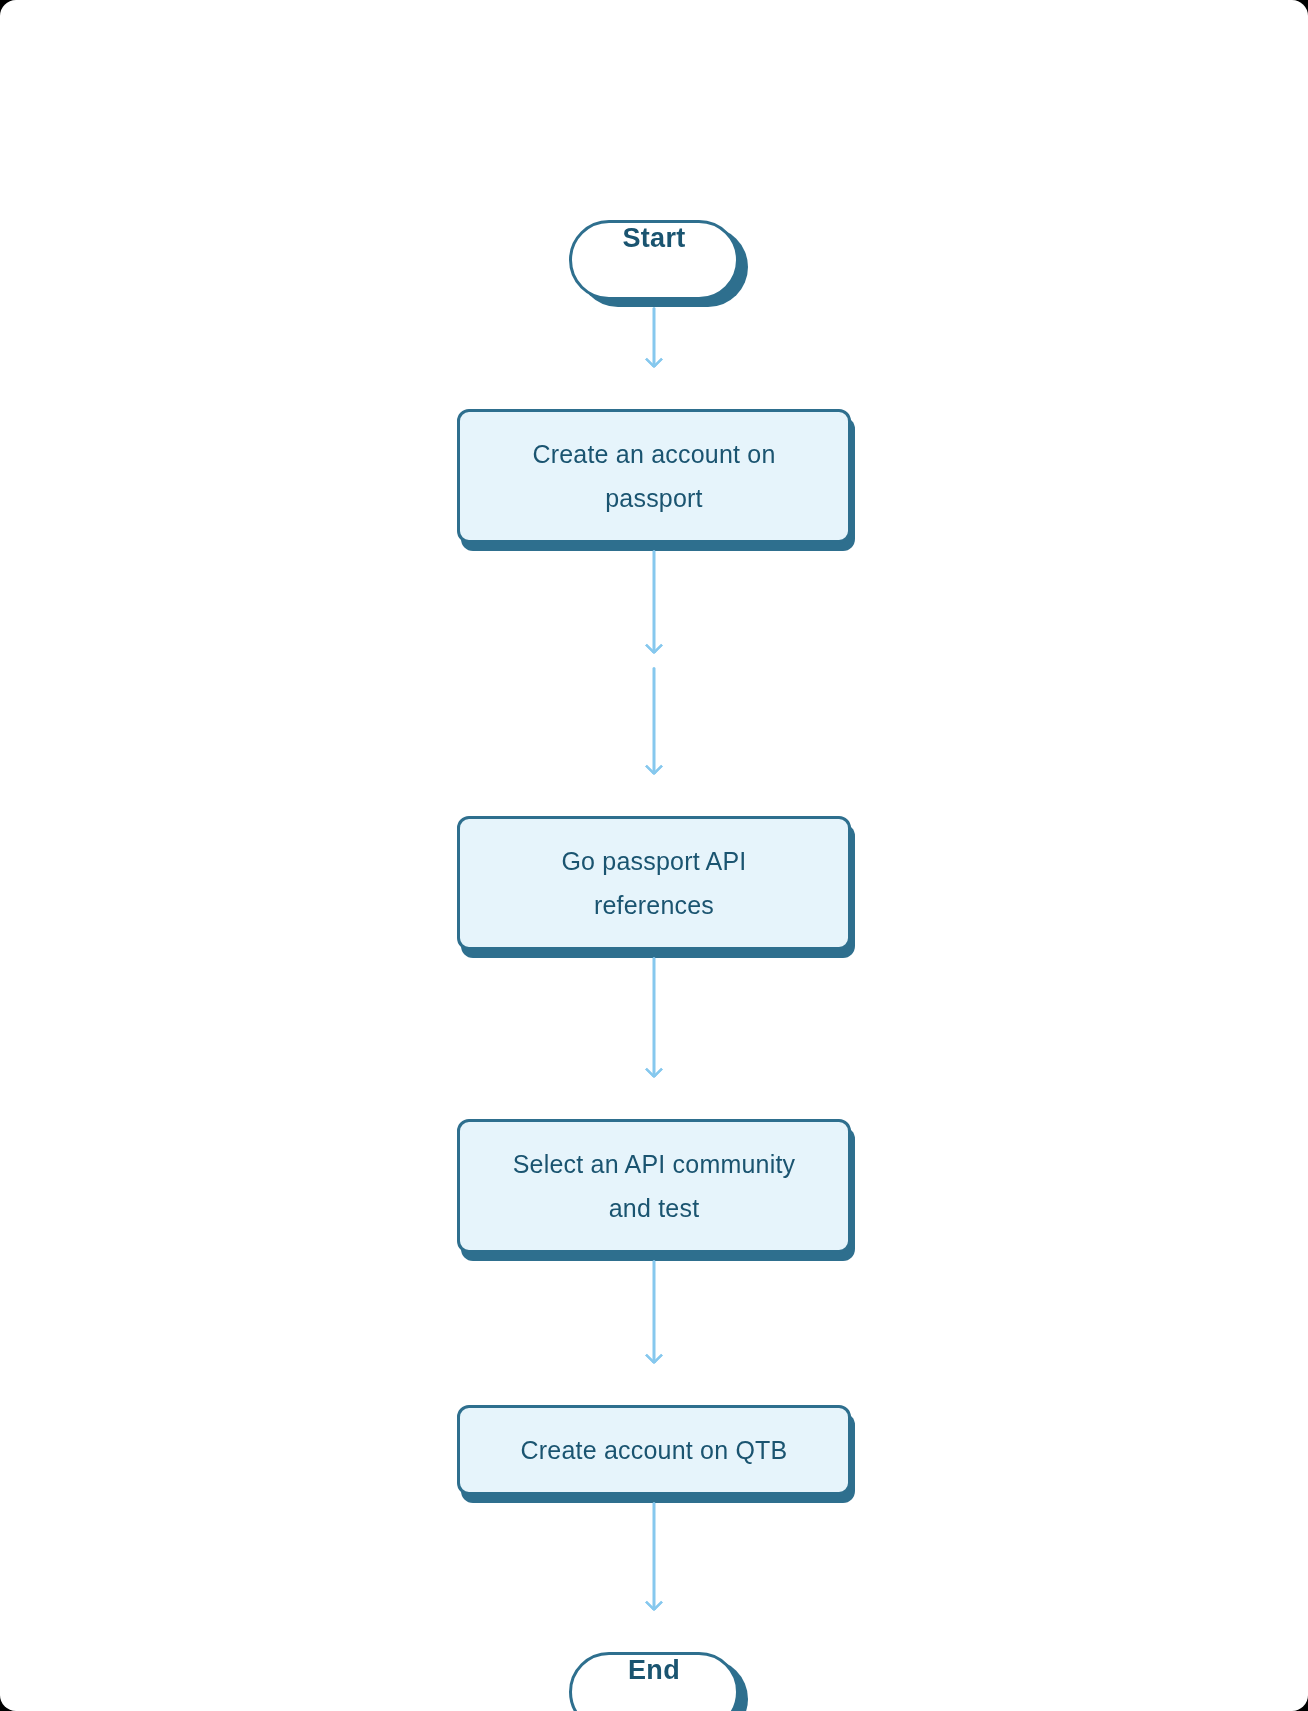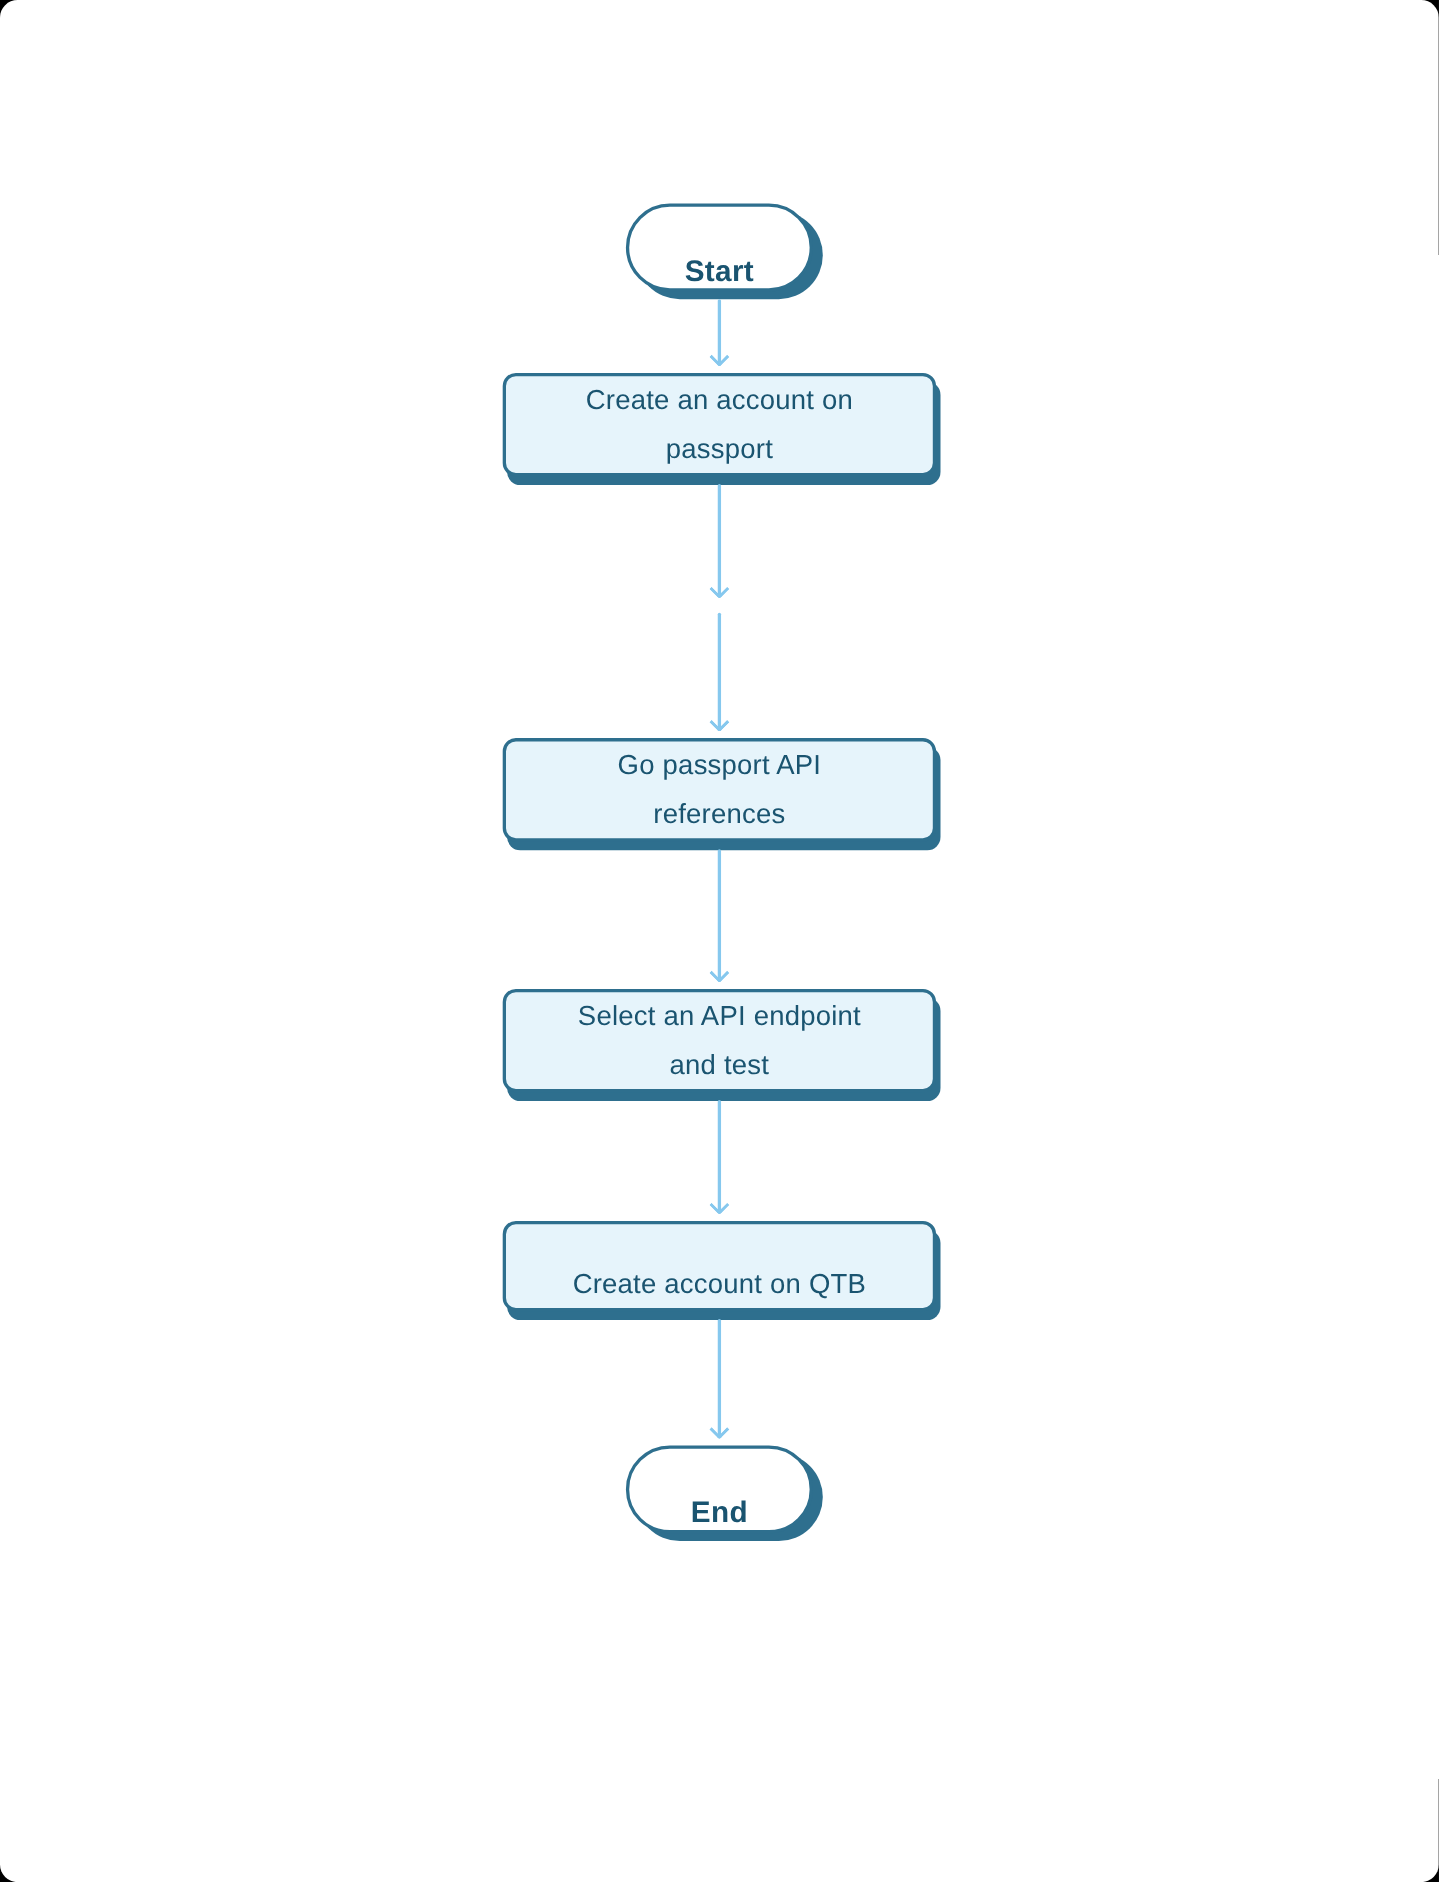--- a/index.html
+++ b/index.html
@@ -24,42 +24,43 @@
     overflow: hidden;
   }
   .flow {
     display: flex;
     flex-direction: column;
     align-items: center;
     padding-top: 185px;
   }
   .node {
     display: flex;
-    align-items: flex-end;
+    align-items: flex-start;
     justify-content: center;
     text-align: center;
     color: var(--text-color);
     border: 3px solid var(--border-color);
     flex: none;
+    margin-top: 35px;
   }
   .terminal {
     min-width: 170px;
     height: 80px;
     padding: 0 45px;
     border-radius: 42px;
     background: var(--terminal-fill);
     box-shadow: 9px 7px 0 0 var(--border-color);
     font-size: 27px;
     font-weight: 700;
     letter-spacing: 0.3px;
   }
   .process {
     width: 394px;
     min-height: 82px;
-    padding: 0 45px;
+    padding: 20px 45px;
     border-radius: 12px;
     background: var(--node-fill);
     box-shadow: 4px 8px 0 0 var(--border-color);
     font-size: 25px;
     line-height: 44px;
     letter-spacing: 0.2px;
   }
   .edge {
     position: relative;
     width: 20px;
@@ -128,21 +129,21 @@
     <div class="node process">
       <span>Go passport API references</span>
     </div>
 
     <div class="edge edge-4">
       <span class="line"></span>
       <span class="head"></span>
     </div>
 
     <div class="node process">
-      <span>Select an API endpoint and test</span>
+      <span>Select an API community and test</span>
     </div>
 
     <div class="edge edge-5">
       <span class="line"></span>
       <span class="head"></span>
     </div>
 
     <div class="node process">
       <span>Create account on QTB</span>
     </div>

